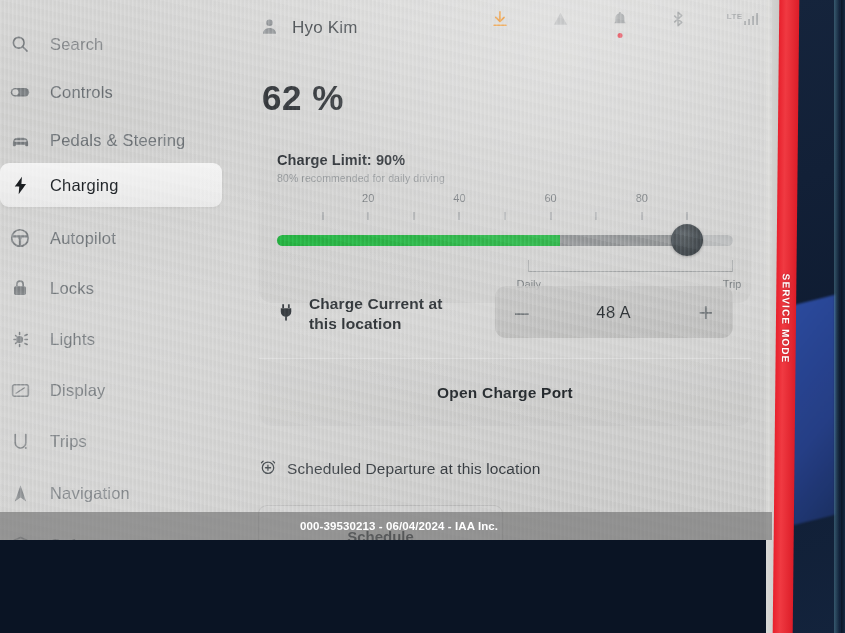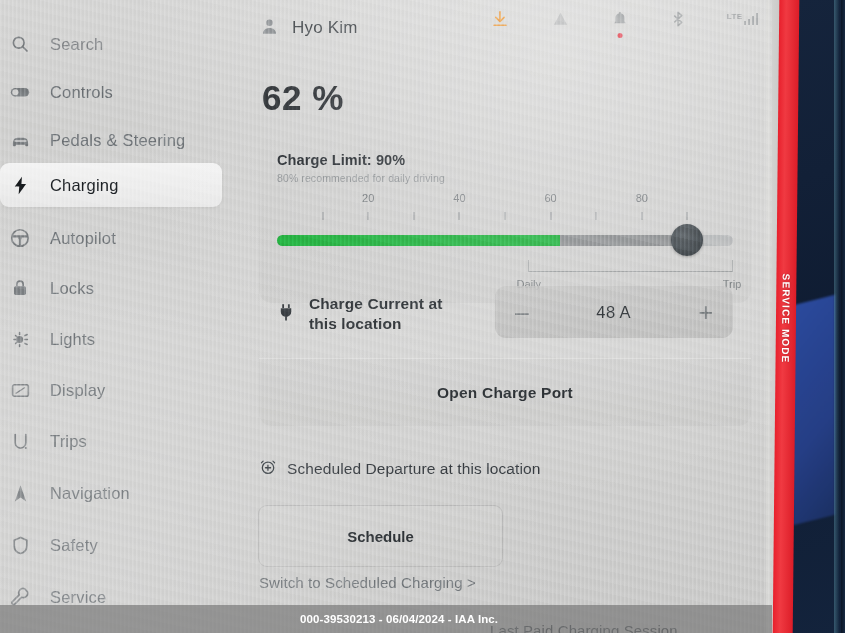--- a/index.html
+++ b/index.html
@@ -67,21 +67,21 @@
   #bezel {
     position: absolute;
     left: 766px; top: 0; width: 14px; height: 633px;
     background: linear-gradient(90deg,#d9d9d7,#c9c9c7);
     z-index: 15;
   }
 
   
   #tesla-screen {
     position: absolute;
-    left: 0; top: 0; width: 772px; height: 633px;
+    left: 0; top: 0; width: 772px; height: 540px;
     background:
       linear-gradient(180deg, #d5d5d4 0%, #cfcfce 20%, #d2d2d1 55%, #c9c9c8 100%);
     overflow: hidden;
   }
   
   #tesla-screen::after {
     content: "";
     position: absolute; inset: 0;
     background:
       repeating-linear-gradient(90deg, rgba(255,255,255,.16) 0px, rgba(255,255,255,.16) 1px, rgba(0,0,0,.045) 2px, rgba(0,0,0,.045) 4px),

